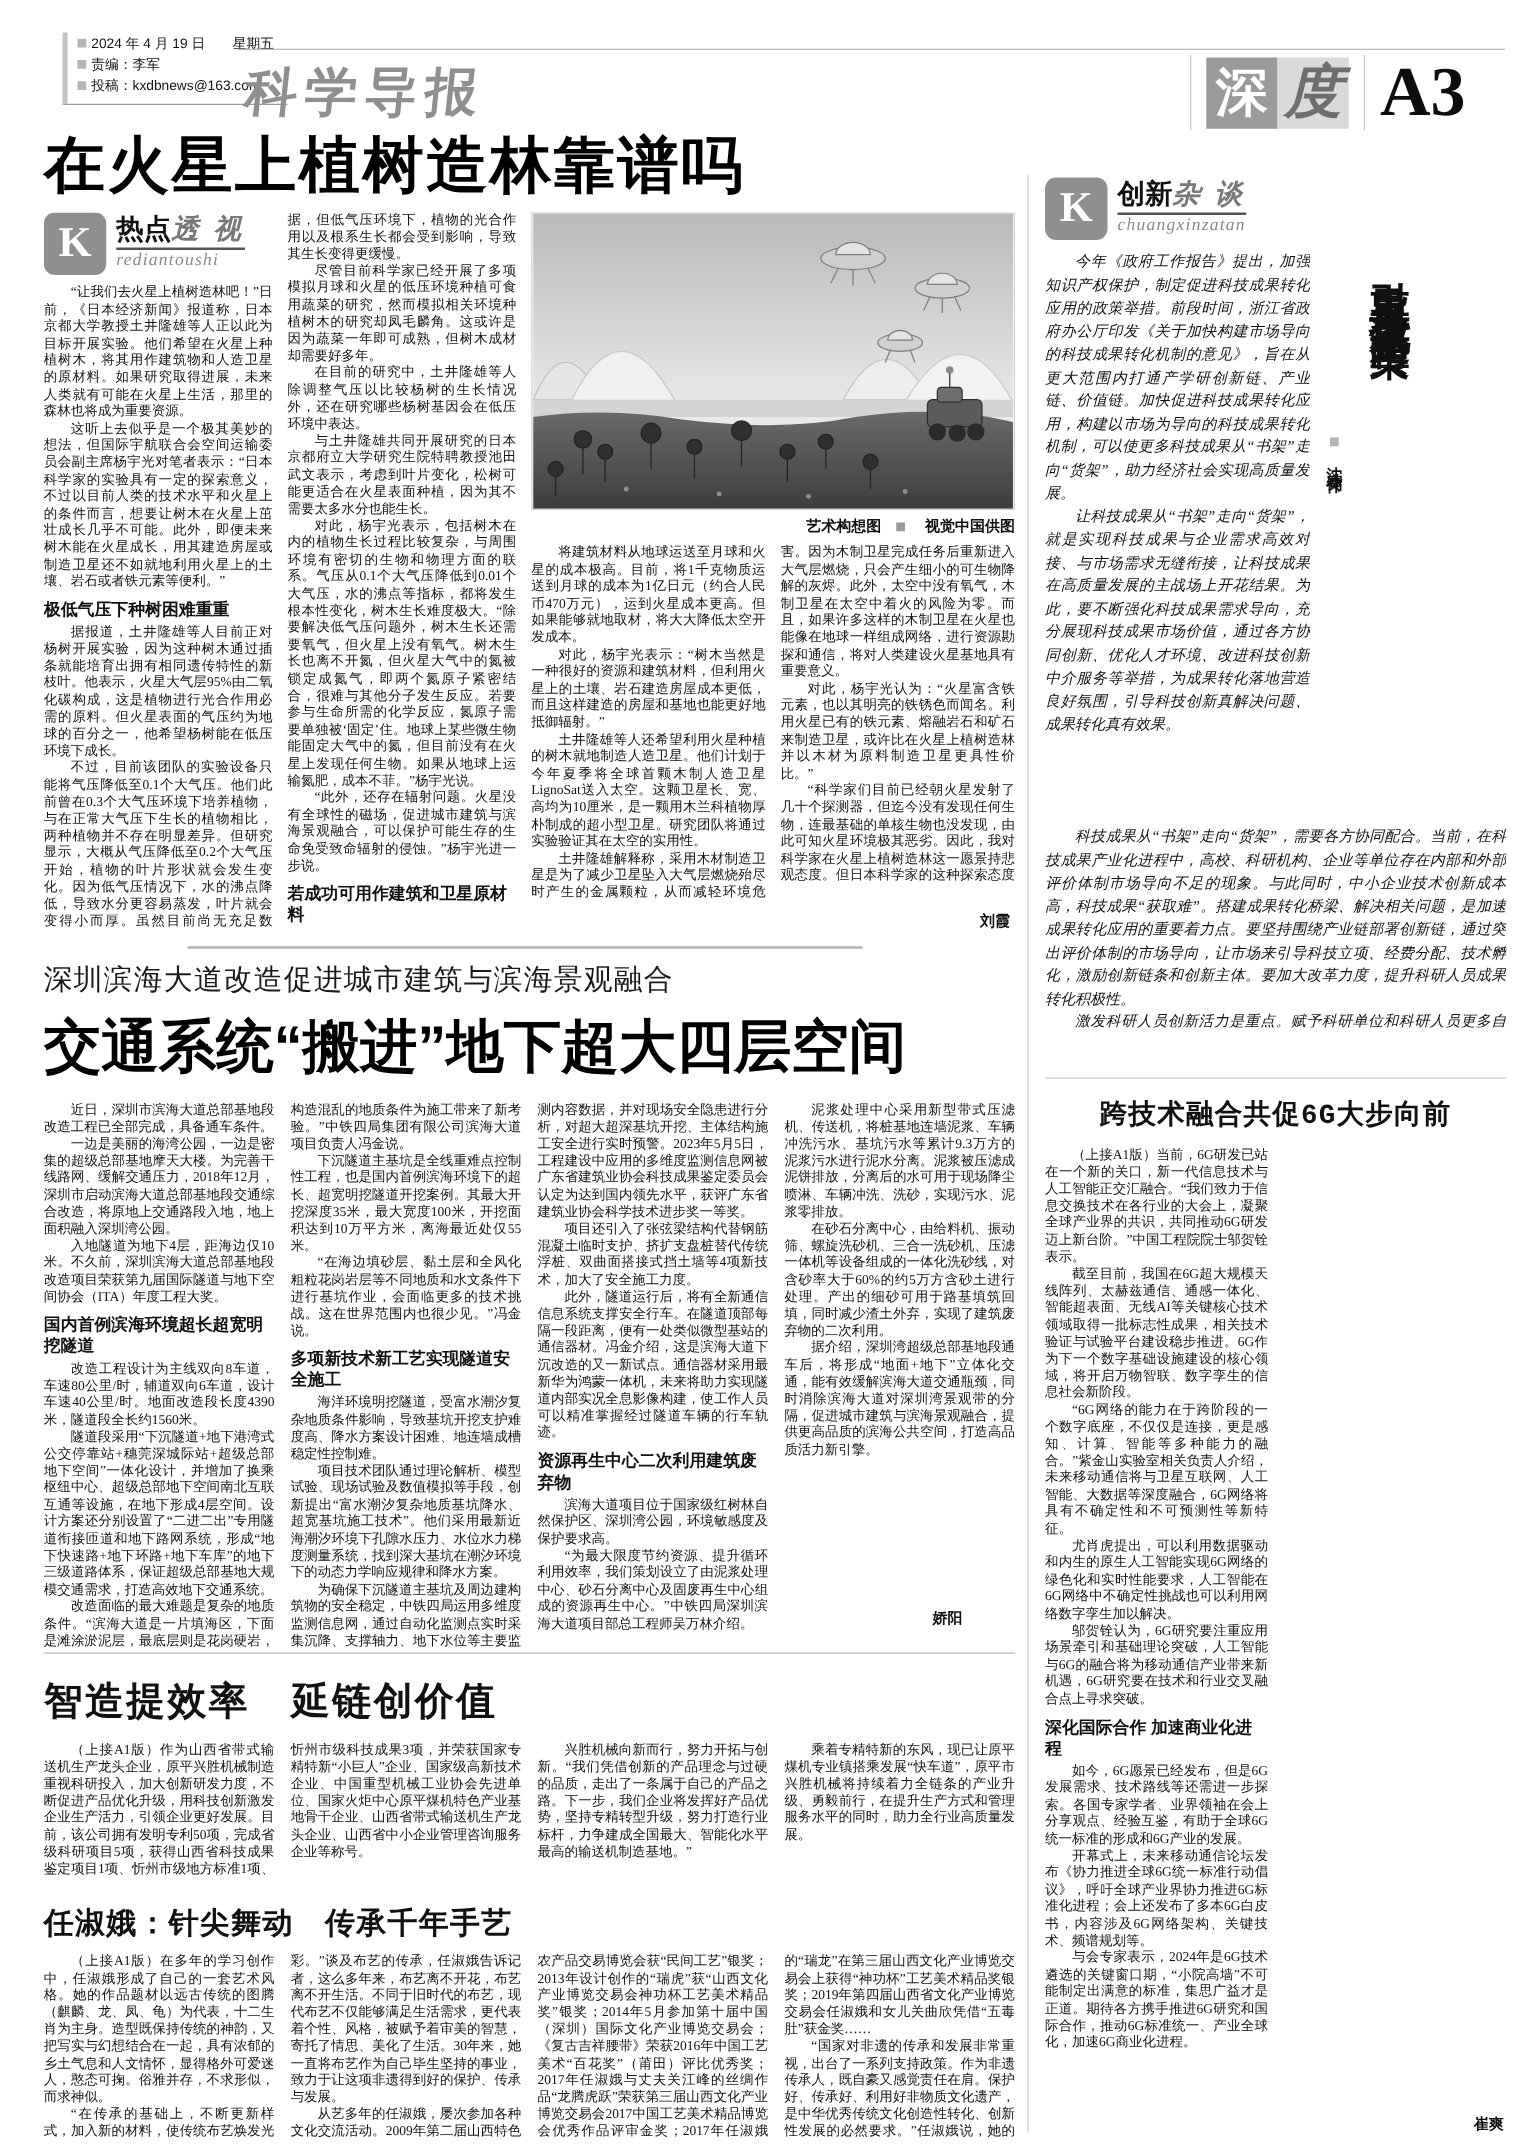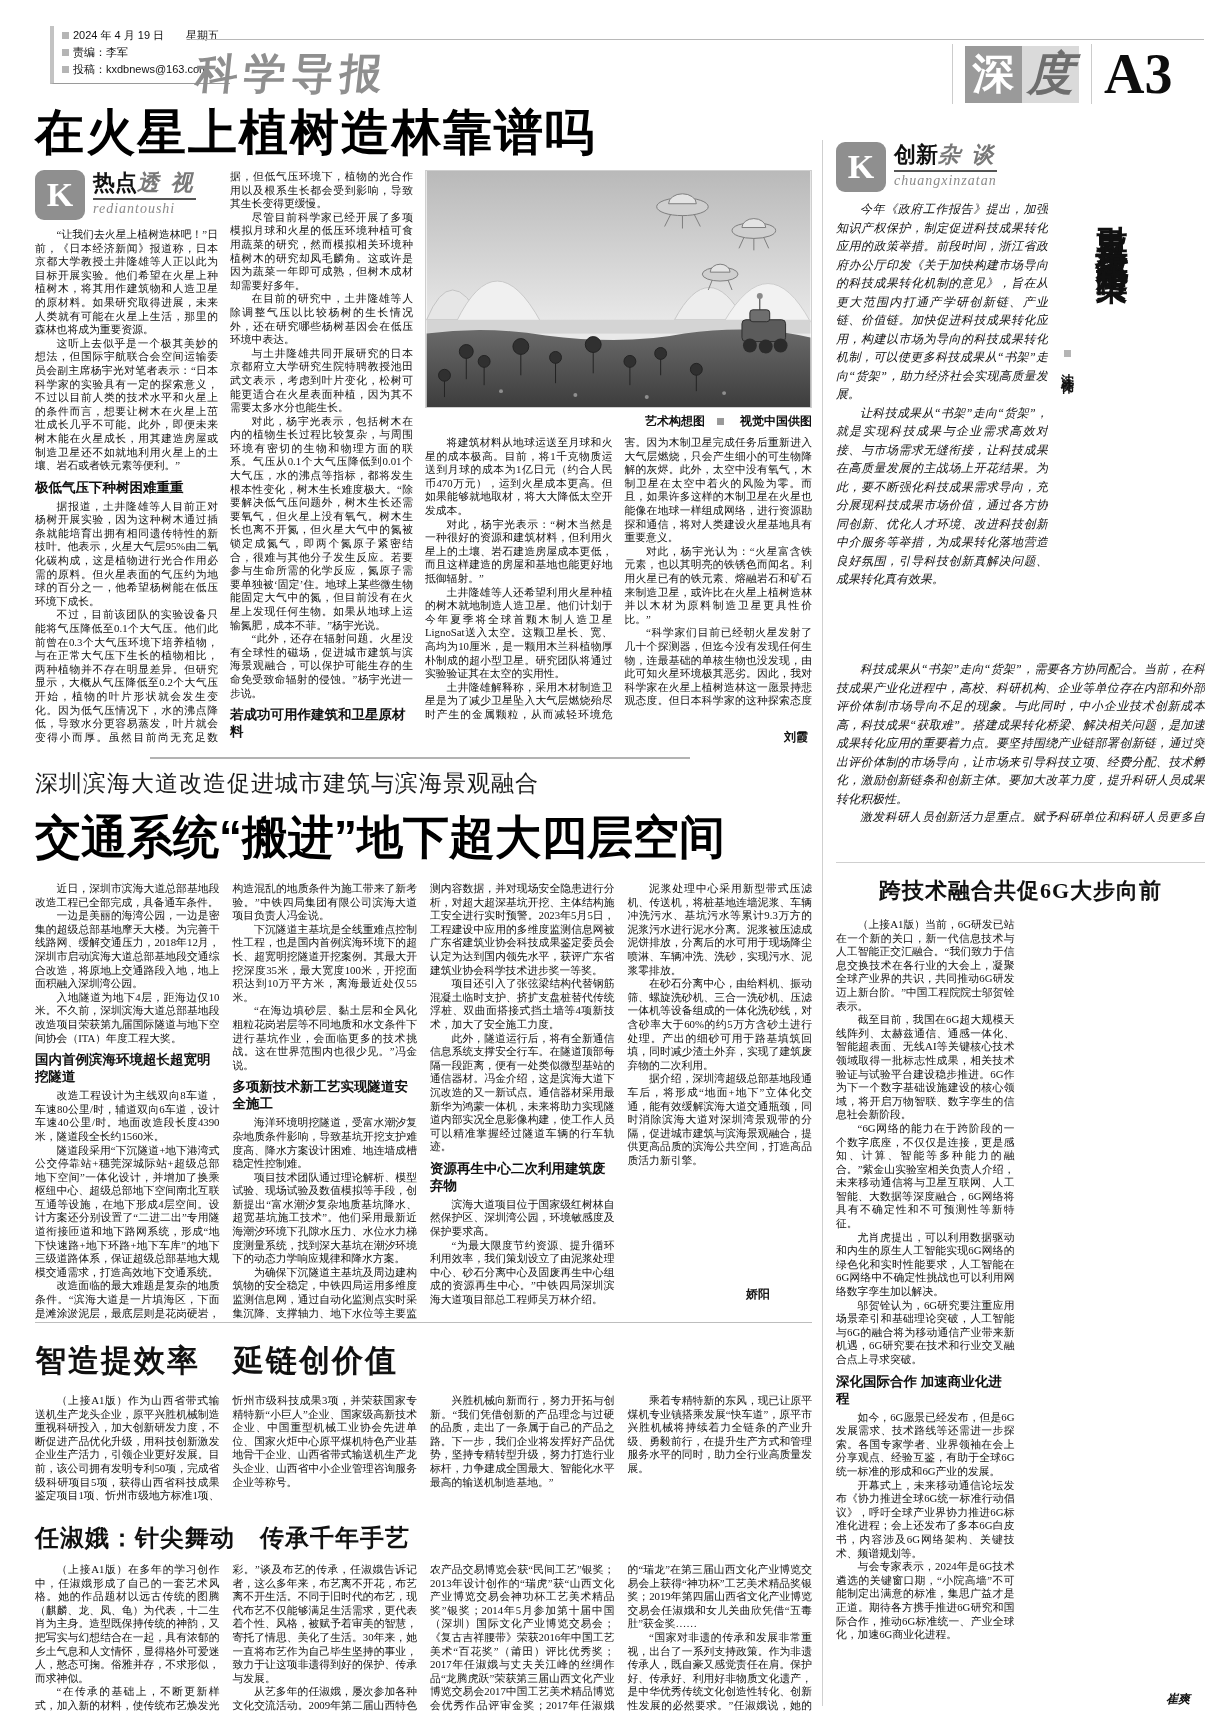--- a/index.html
+++ b/index.html
@@ -36,21 +36,21 @@
             font-size:14px;color:#8a8a8a;letter-spacing:1px;}
   
   .hl-main{position:absolute;left:35px;top:100px;font-size:49px;font-weight:900;letter-spacing:2px;
            font-family:"Liberation Sans","DejaVu Sans",sans-serif;color:#000;}
   .kicker{font-size:23px;color:#1a1a1a;letter-spacing:1px;}
   .hl-sz{font-size:46px;font-weight:900;letter-spacing:0px;margin-top:8px;
          font-family:"Liberation Sans","DejaVu Sans",sans-serif;color:#000;}
   .hl-zz{font-size:31px;font-weight:900;font-family:"Liberation Sans","DejaVu Sans",sans-serif;letter-spacing:2px;}
   .hl-rs{font-size:24px;font-weight:900;font-family:"Liberation Sans","DejaVu Sans",sans-serif;letter-spacing:1px;}
   .hl-6g{font-size:22px;font-weight:900;text-align:center;letter-spacing:1px;
-         font-family:Liberation Serif, serif;}
+         font-family:Liberation Mono, monospace;}
   
   .p{margin:0;text-indent:2em;text-align:justify;font-size:10.8px;line-height:13.6px;}
   .sub{font-weight:900;font-size:13.5px;line-height:17px;margin:6px 0 4px;text-indent:0;
        font-family:"Liberation Sans","DejaVu Sans",sans-serif;break-inside:avoid;}
   .cols2{column-count:2;column-gap:12px;column-fill:auto;overflow:hidden;}
   .cols4{column-count:4;column-gap:13px;column-fill:auto;overflow:hidden;}
   
   .mars{position:absolute;left:35px;top:170px;width:777px;height:578px;display:flex;gap:12px;}
   .mars-left{width:378px;height:578px;column-count:2;column-gap:12px;column-fill:auto;overflow:hidden;}
   .mars-right{position:relative;width:387px;}
@@ -71,21 +71,21 @@
   .inno-byline{writing-mode:vertical-rl;font-size:13px;font-weight:bold;margin:150px 6px 0 10px;
                letter-spacing:4px;font-family:"Liberation Sans","DejaVu Sans",sans-serif;}
   .inno-byline .sq{display:inline-block;margin:0 0 6px 0;}
   .inno-vert{writing-mode:vertical-rl;font-size:33px;font-weight:900;letter-spacing:4px;
              font-family:"Liberation Sans","DejaVu Sans",sans-serif;margin-left:4px;line-height:52px;}
   .inno-wide{width:369px;height:162px;overflow:hidden;margin-top:8px;}
   .side-hr{position:absolute;left:836px;top:862px;width:369px;height:1px;background:#cfcfcf;}
   
   .sixg{position:absolute;left:836px;top:876px;width:369px;height:832px;}
   .sixg-body{margin-top:12px;height:788px;}
-  .sixg-byline{position:absolute;right:15px;bottom:0;font-style:italic;}
+  .sixg-byline{position:absolute;right:2px;bottom:0;}
   
   .mid-hr{position:absolute;left:150px;top:757px;width:540px;height:2px;background:#b3b3b3;}
   .sz{position:absolute;left:35px;top:768px;width:777px;}
   .sz-body{margin-top:13px;height:448px;position:relative;}
   .sz-byline{position:absolute;right:6px;top:1244px;}
   .hr2{position:absolute;left:35px;top:1322px;width:777px;height:1px;background:#bdbdbd;}
   .zz{position:absolute;left:35px;top:1340px;width:777px;}
   .zz-body{margin-top:12px;height:122px;}
   .rs{position:absolute;left:35px;top:1522px;width:777px;}
   .rs-body{margin-top:9px;height:158px;}

